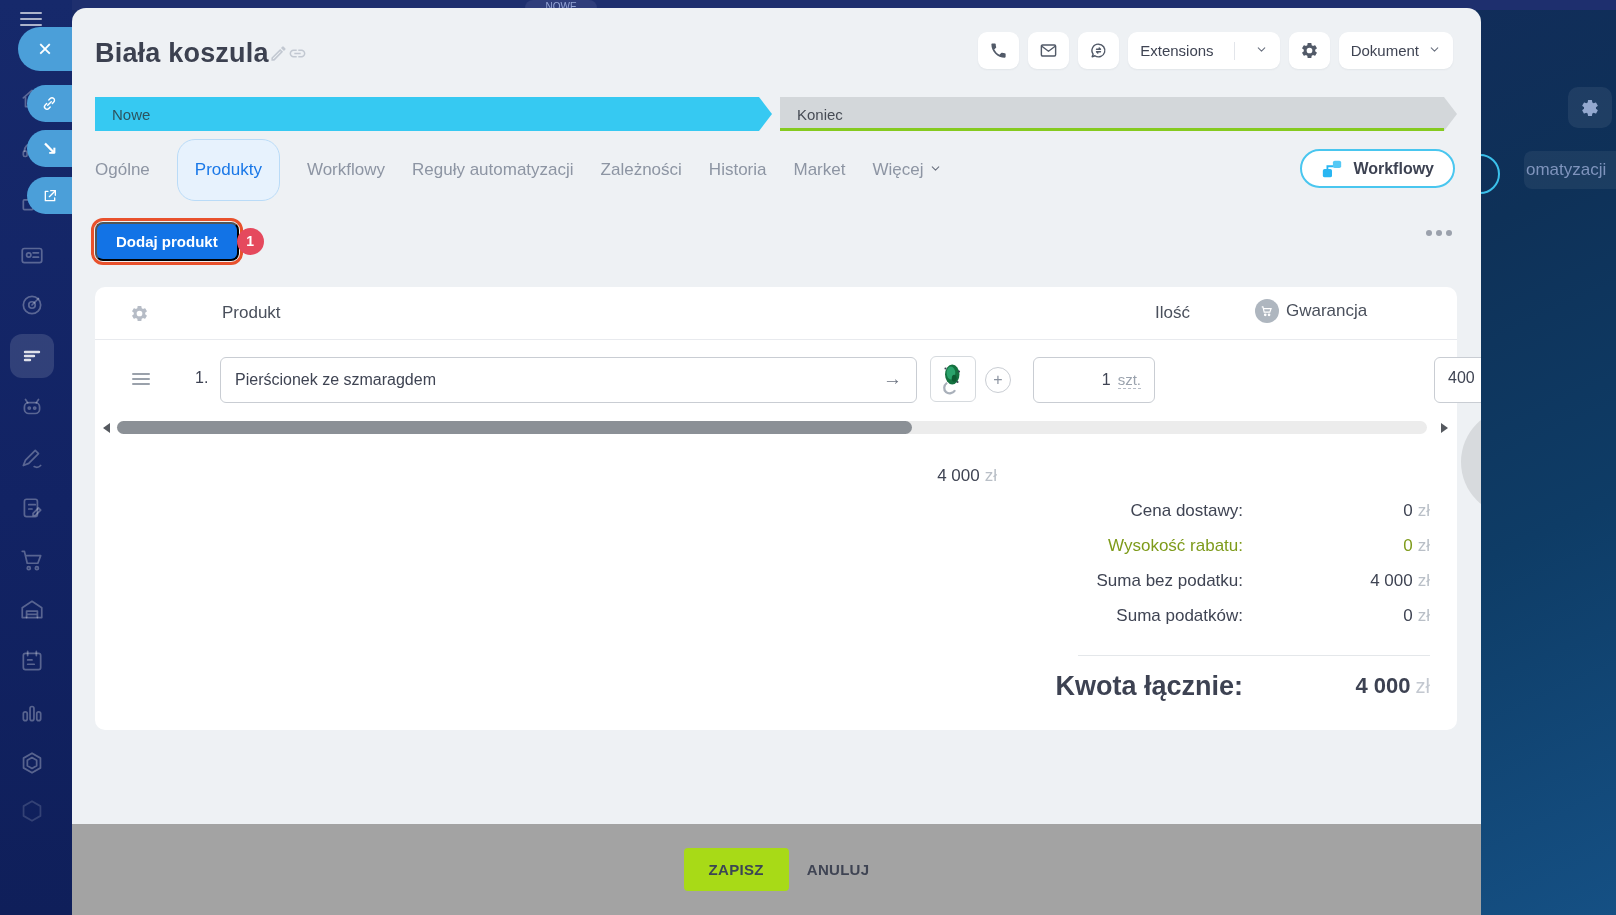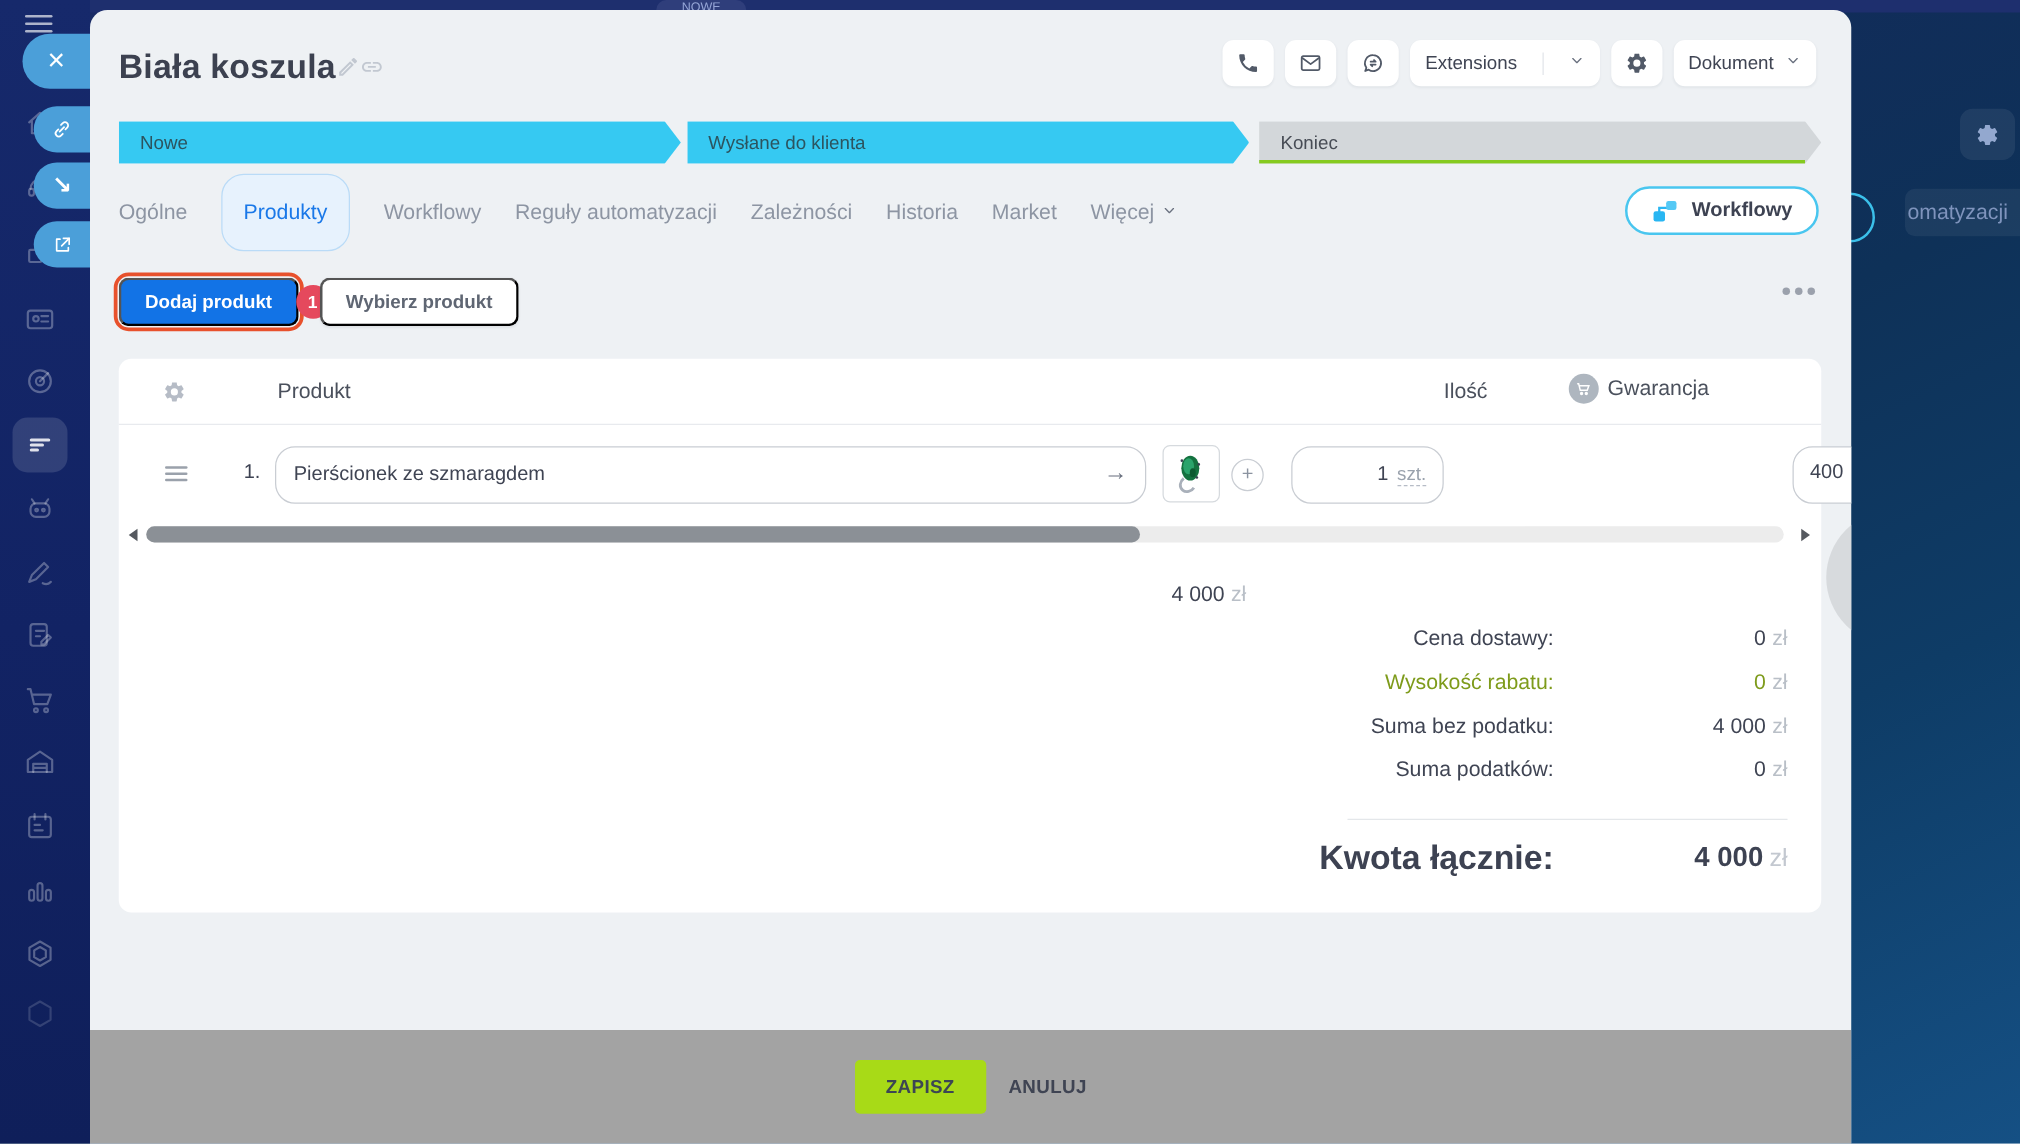--- a/index.html
+++ b/index.html
@@ -97,21 +97,21 @@
   .col-product { left:127px; }
   .col-qty { left:1060px; }
   .warr { position:absolute; left:1160px; top:12px; display:flex; align-items:center; gap:7px; }
   .warr-circ { width:24px; height:24px; border-radius:50%; background:#aeb6bf; display:flex; align-items:center; justify-content:center; }
   .warr-circ svg { width:14px; height:14px; stroke:#fff; fill:none; stroke-width:2; }
 
   .prow { position:absolute; left:0; top:53px; width:100%; height:78px; }
   .drag { position:absolute; left:37px; top:33px; width:18px; cursor:grab; }
   .drag span { display:block; height:2px; margin-bottom:3px; background:#9aa1ab; border-radius:1px; }
   .row-idx { position:absolute; left:100px; top:29px; font-size:16px; color:#3d4252; }
-  .inp { position:absolute; top:17px; height:46px; background:#fff; border:1px solid #c9cdd3; border-radius:16px; }
+  .inp { position:absolute; top:17px; height:46px; background:#fff; border:1px solid #c9cdd3; border-radius:6px; }
   .inp-product { left:125px; width:697px; display:flex; align-items:center; padding:0 42px 0 14px; font-size:16px; color:#3f4453; }
   .inp-arrow { position:absolute; right:14px; top:10px; font-size:19px; color:#6b7280; cursor:pointer; }
   .thumb { position:absolute; left:835px; top:16px; width:46px; height:46px; border:1px solid #d6dade; border-radius:6px;
     background:#fff; display:flex; align-items:center; justify-content:center; cursor:pointer; }
   .plus { position:absolute; left:890px; top:27px; width:26px; height:26px; border:1px solid #c9cdd3; border-radius:50%;
     color:#8b93a0; font-size:16px; line-height:23px; text-align:center; background:#fff; cursor:pointer; }
   .inp-qty { left:938px; width:122px; display:flex; align-items:center; justify-content:flex-end; padding-right:13px; gap:7px; }
   .qty-val { font-size:16px; color:#3f4453; }
   .qty-unit { font-size:15px; color:#9aa2ad; border-bottom:1px dashed #b6bcc6; cursor:pointer; }
   .inp-price { left:1339px; width:170px; }
@@ -308,23 +308,20 @@
         <span>Dokument</span>
         <span class="chev"><svg viewBox="0 0 24 24">
               <path d="M6 9l6 6 6-6"></path>
             </svg></span>
       </div>
     </div>
 
     <div class="pipeline">
       <div class="stage stage-on">
           <span>Nowe</span>
-        </div>
-      <div class="stage stage-on">
-          <span>Wysłane do klienta</span>
         </div>
       <div class="stage stage-off">
           <span>Koniec</span>
           <i class="green-line"></i>
         </div>
     </div>
 
     <div class="tabs">
       <span class="tab">Ogólne</span>
       <span class="tab tab-active">Produkty</span>
@@ -346,21 +343,20 @@
         <path d="M7 13V9h10" stroke="#29b6f2" stroke-width="2" fill="none"></path>
         <rect x="2" y="12" width="10" height="9" rx="2" fill="#29b6f2"></rect>
         <rect x="13" y="3" width="9" height="8" rx="2" fill="#55c9f5"></rect>
       </svg>
       <span>Workflowy</span>
     </div>
 
     <div class="toolbar">
       <button class="btn-add">Dodaj produkt</button>
       <span class="badge">1</span>
-      <button class="btn-select">Wybierz produkt</button>
     </div>
     <div class="more-dots">
         <i></i>
         <i></i>
         <i></i>
       </div>
 
     <div class="card">
       <div class="card-head">
         <span class="head-gear"><svg viewBox="0 0 24 24">

